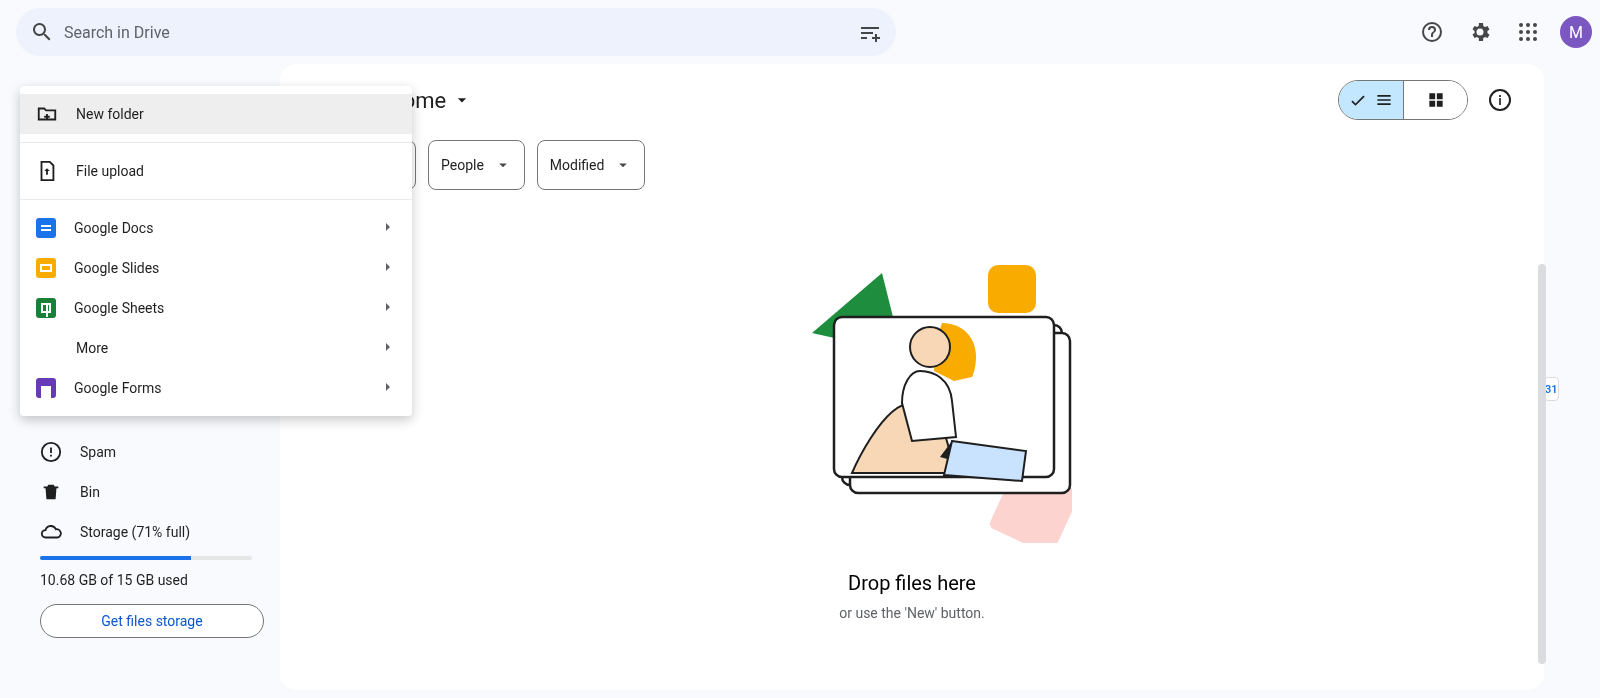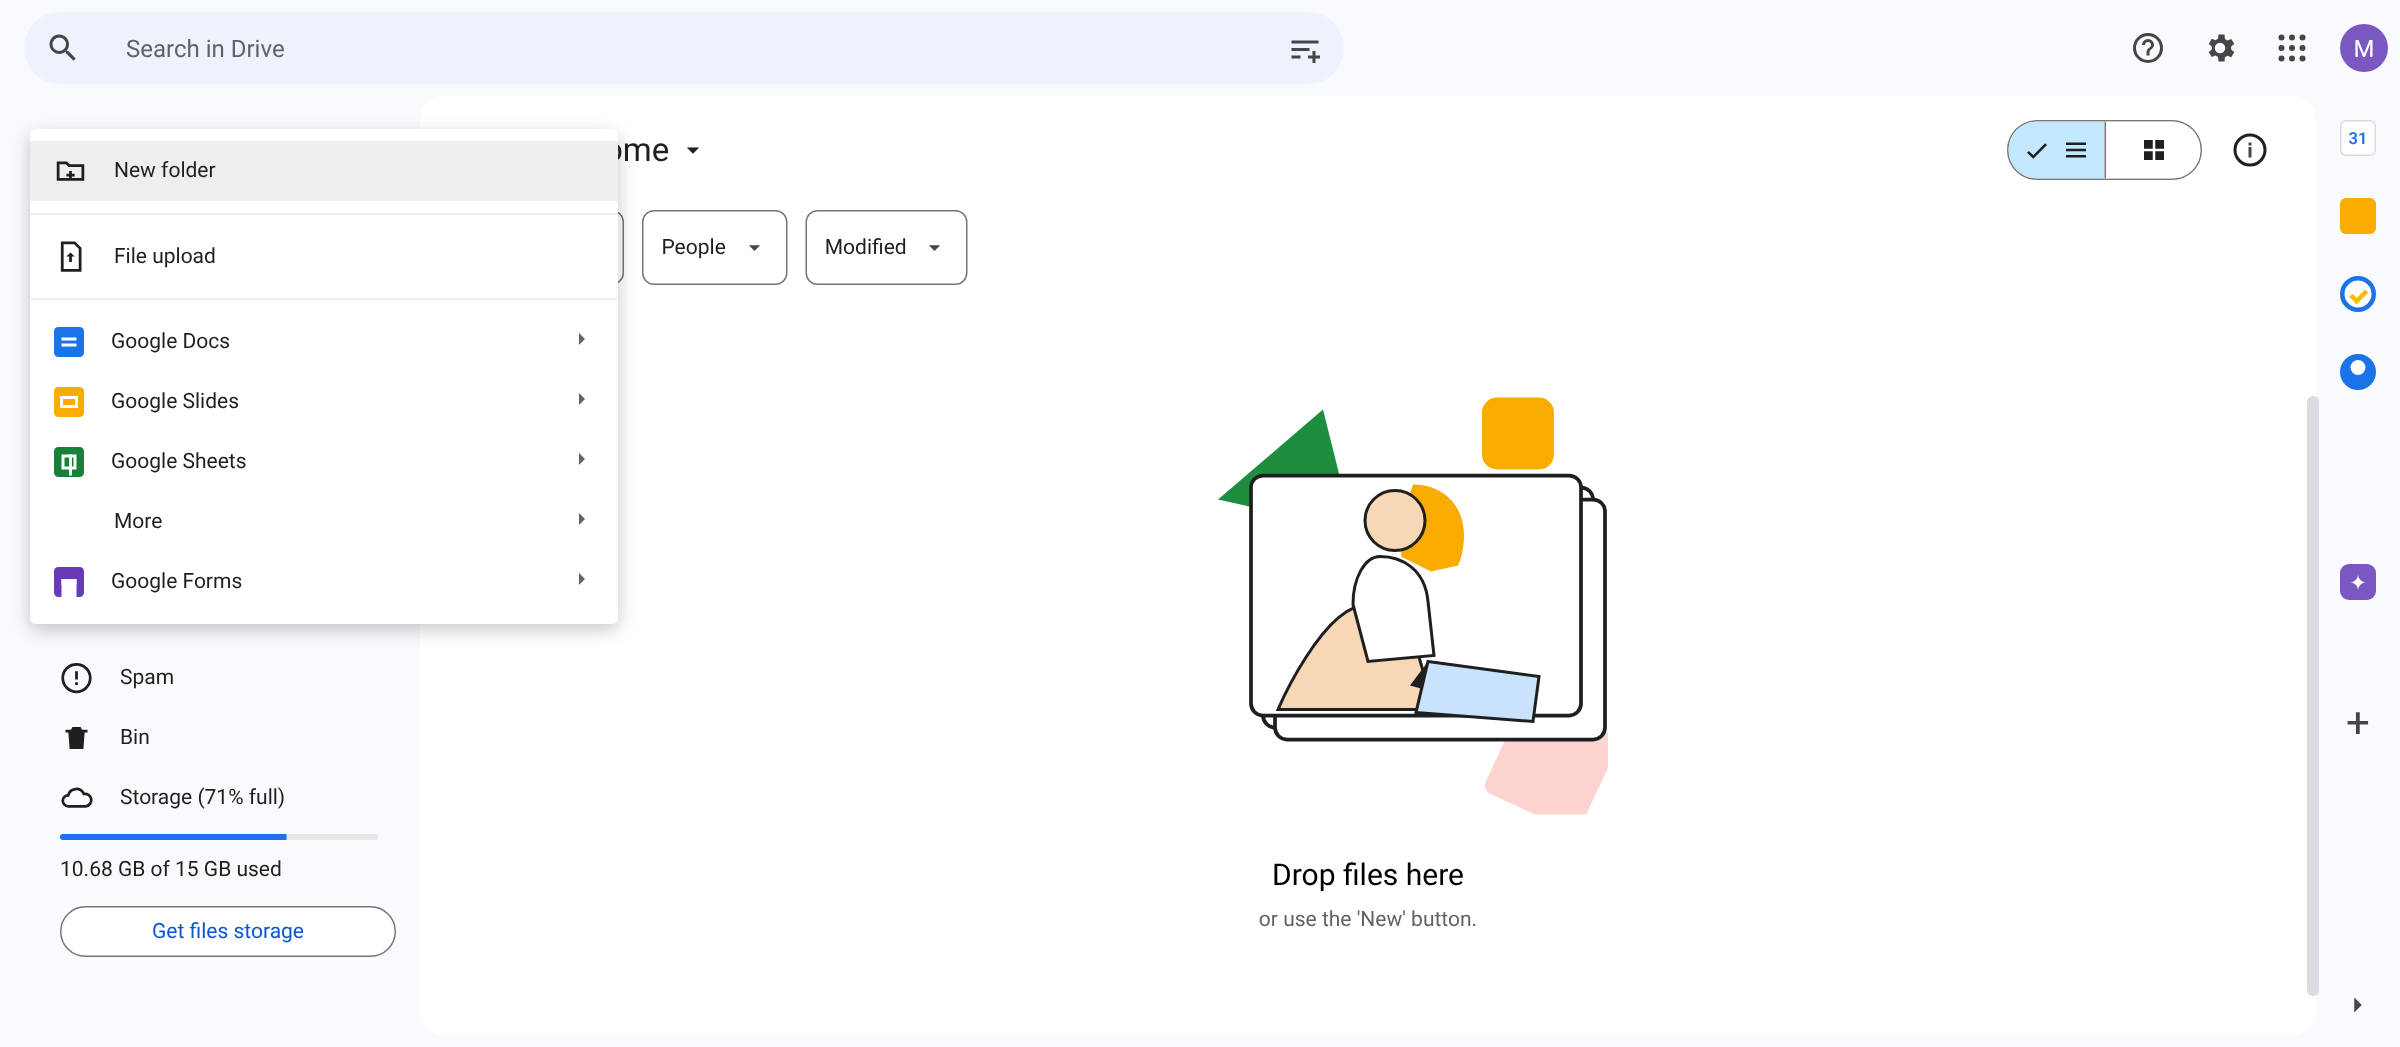--- a/index.html
+++ b/index.html
@@ -4,21 +4,21 @@
 <style>
 * { box-sizing: border-box; margin: 0; padding: 0; font-family: 'Google Sans', Roboto, Arial, sans-serif; }
 body { background: #f8fafd; width: 1600px; height: 698px; overflow: hidden; position: relative; color: #1f1f1f; }
 
 
 .header { height: 64px; display: flex; align-items: center; padding: 0 8px 0 16px; gap: 8px; }
 .logo-block { display: flex; align-items: center; gap: 8px; width: 220px; cursor: pointer; }
 .logo-block svg { width: 44px; height: 40px; }
 .logo-text { font-size: 22px; color: #5f6368; }
 .search-wrap { flex: 0 0 880px; }
-.search { background: #edf2fc; border-radius: 32px; height: 48px; display: flex; align-items: center; padding: 0 14px; gap: 30px; }
+.search { background: #edf2fc; border-radius: 32px; height: 48px; display: flex; align-items: center; padding: 0 14px; gap: 10px; }
 .search svg.icon, .hdr-icon-btn svg { width: 24px; height: 24px; fill: #444746; }
 .search input { flex: 1; border: none; background: transparent; font-size: 16px; color: #1f1f1f; outline: none; }
 .search input::placeholder { color: #5f6368; }
 .header-right { margin-left: auto; display: flex; align-items: center; gap: 8px; }
 .hdr-icon-btn { width: 40px; height: 40px; border-radius: 50%; display: flex; align-items: center; justify-content: center; cursor: pointer; }
 .avatar { width: 32px; height: 32px; border-radius: 50%; background: #7b57c2; color: #fff; display: flex; align-items: center; justify-content: center; font-size: 16px; margin-left: 4px; cursor: pointer; }
 
 
 .body-wrap { display: flex; height: calc(100% - 64px); }
 .sidebar { width: 280px; padding: 8px 16px 16px 16px; display: flex; flex-direction: column; }
@@ -48,21 +48,21 @@
 .chips { display: flex; gap: 12px; margin-top: 20px; }
 .chip { border: 1px solid #747775; border-radius: 8px; height: 50px; padding: 0 12px; display: flex; align-items: center; gap: 10px; font-size: 14px; background: #fff; cursor: pointer; }
 .chip svg { width: 18px; height: 18px; fill: #444746; }
 
 
 .center { flex: 1; display: flex; flex-direction: column; align-items: center; justify-content: center; }
 .center .big { font-size: 20px; color: #000000; margin-top: 28px; }
 .center .small { font-size: 14px; color: #5f6368; margin-top: 10px; }
 
 
-.rail { width: 56px; display: flex; flex-direction: column; align-items: center; padding-top: 16px; gap: 28px; }
+.rail { width: 56px; display: flex; flex-direction: row; align-items: center; padding-top: 16px; gap: 28px; }
 .rail .app { width: 24px; height: 24px; border-radius: 4px; cursor: pointer; }
 .rail .cal { background: #fff; border:1px solid #dcdcdc; display:flex; align-items:center; justify-content:center; font-size:11px; color:#1a73e8; font-weight:600; }
 .rail .keep { background: #f9ab00; }
 .rail .tasks { border-radius:50%; border:3px solid #1a73e8; background:#fff; position:relative;}
 .rail .tasks:after{content:"";position:absolute;inset:5px;border-left:3px solid #fbbc04;border-bottom:3px solid #fbbc04;transform:rotate(-45deg);width:8px;height:4px;top:6px;left:4px;}
 .rail .contacts { background:#1a73e8; border-radius:50%; position:relative;}
 .rail .contacts:after{content:"";position:absolute;width:10px;height:10px;border-radius:50%;background:#fff;left:7px;top:4px;}
 .rail .openai { background:#7b57c2; border-radius:6px; display:flex;align-items:center;justify-content:center;color:#fff;font-size:14px;}
 .rail .add { font-size:28px; color:#444746; line-height:1; cursor:pointer; margin-top:40px;}
 .rail .chev-wrap{margin-top:auto; margin-bottom:12px; width:32px;height:32px;border-radius:50%;display:flex;align-items:center;justify-content:center;cursor:pointer;}

